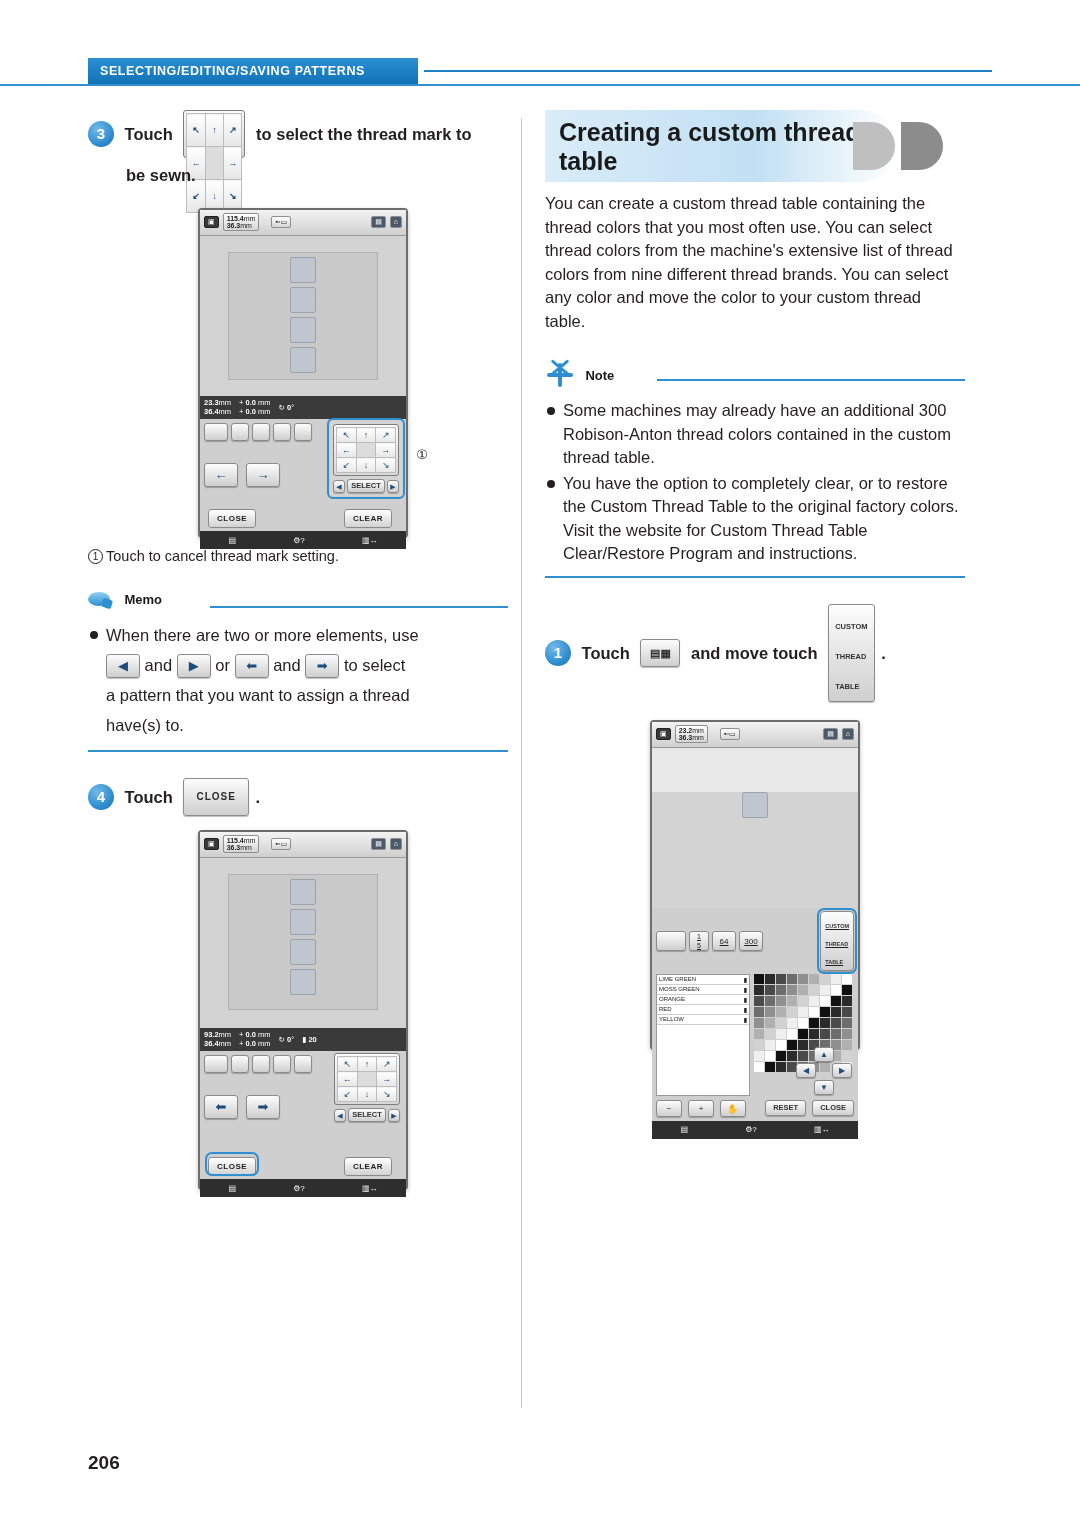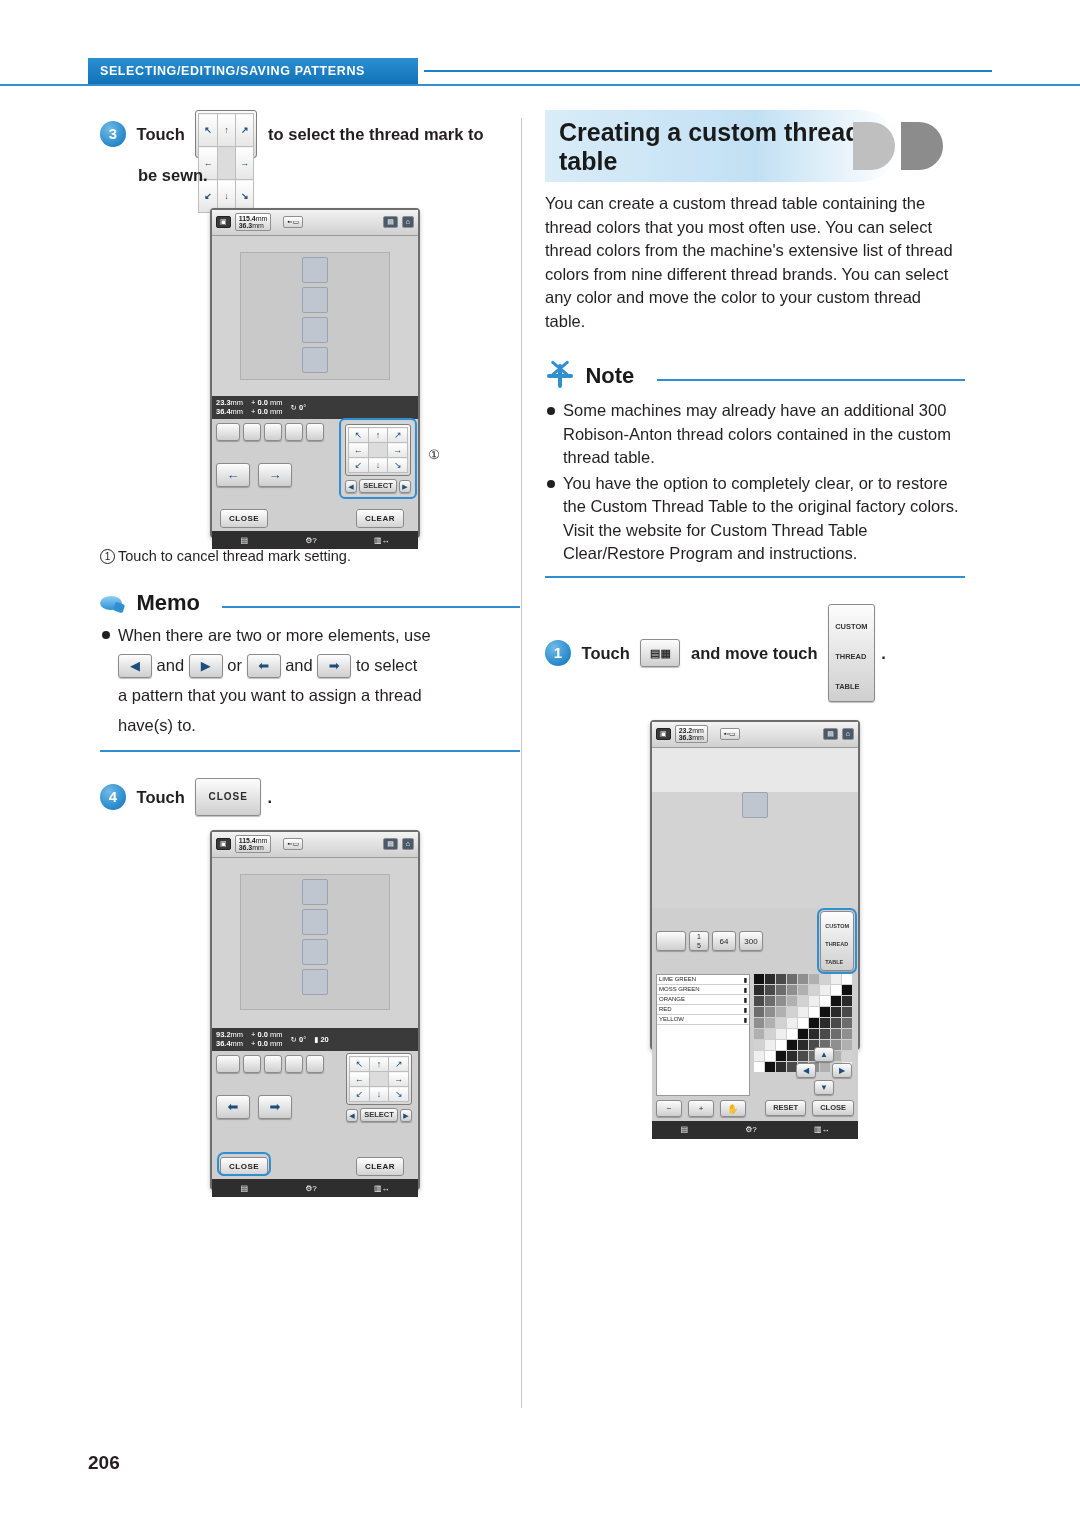--- a/index.html
+++ b/index.html
@@ -43,21 +43,21 @@
     background: #1d7fc4;
   }
   .header-rule2 {
     position: absolute;
     left: 0; top: 84px;
     width: 1080px; height: 2px;
     background: #2f8fd0;
   }
 
   
-  .col-left { position: absolute; left: 100px; top: 110px; width: 420px; }
+  .col-left { position: absolute; left: 88px; top: 110px; width: 420px; }
   .col-right { position: absolute; left: 545px; top: 110px; width: 420px; }
   .col-divider {
     position: absolute;
     left: 521px; top: 118px;
     width: 1px; height: 1290px;
     background: #c9c9c9;
   }
 
   
   .step-num {
@@ -138,21 +138,21 @@
 
   
   .para {
     font-size: 16.5px;
     line-height: 23.5px;
     margin: 8px 0 0 0;
   }
 
   
   .callout-title {
-    font-size: 22px;
+    font-size: 13px;
     font-weight: bold;
     color: #1a1a1a;
     display: inline-block;
     vertical-align: middle;
   }
   .callout-head { position: relative; height: 30px; margin-top: 4px; }
   .callout-rule {
     position: absolute;
     top: 16px; height: 2px; background: #2f8fd0;
   }
@@ -658,21 +658,21 @@
         <b>36.3</b><span>mm</span>
       </span>
       <span class="chip" style="margin-left:8px;">▪▫▭</span>
       <span class="chip" style="margin-left:auto;background:#4a5a6a;color:#fff;">▤</span>
       <span class="chip" style="background:#4a5a6a;color:#fff;">⌂</span>
     </div>
     <div class="lcd-canvas" style="height:116px;">
       <div class="pattern-motif" style="margin-top:44px;"></div>
     </div>
 
-    <div style="background:#cfcfcf;display:flex;align-items:center;gap:3px;padding:3px 4px;">
+    <div style="background:#cfcfcf;display:flex;align-items:center;gap:3px;padding:3px 4px;text-decoration:underline;">
       <span class="key" style="width:30px;height:20px;"></span>
       <span class="key" style="width:20px;height:20px;font-size:7px;text-align:center;line-height:9px;">
         <span>1</span><br>
         <span>5</span>
       </span>
       <span class="key" style="width:24px;height:20px;font-size:8px;text-align:center;line-height:19px;">64</span>
       <span class="key" style="width:24px;height:20px;font-size:8px;text-align:center;line-height:19px;">300</span>
       <span class="hl-box key" style="margin-left:auto;padding:2px 4px;">
         <span class="key-lbl" style="font-size:5.5px;">
           <span>CUSTOM</span><br>

